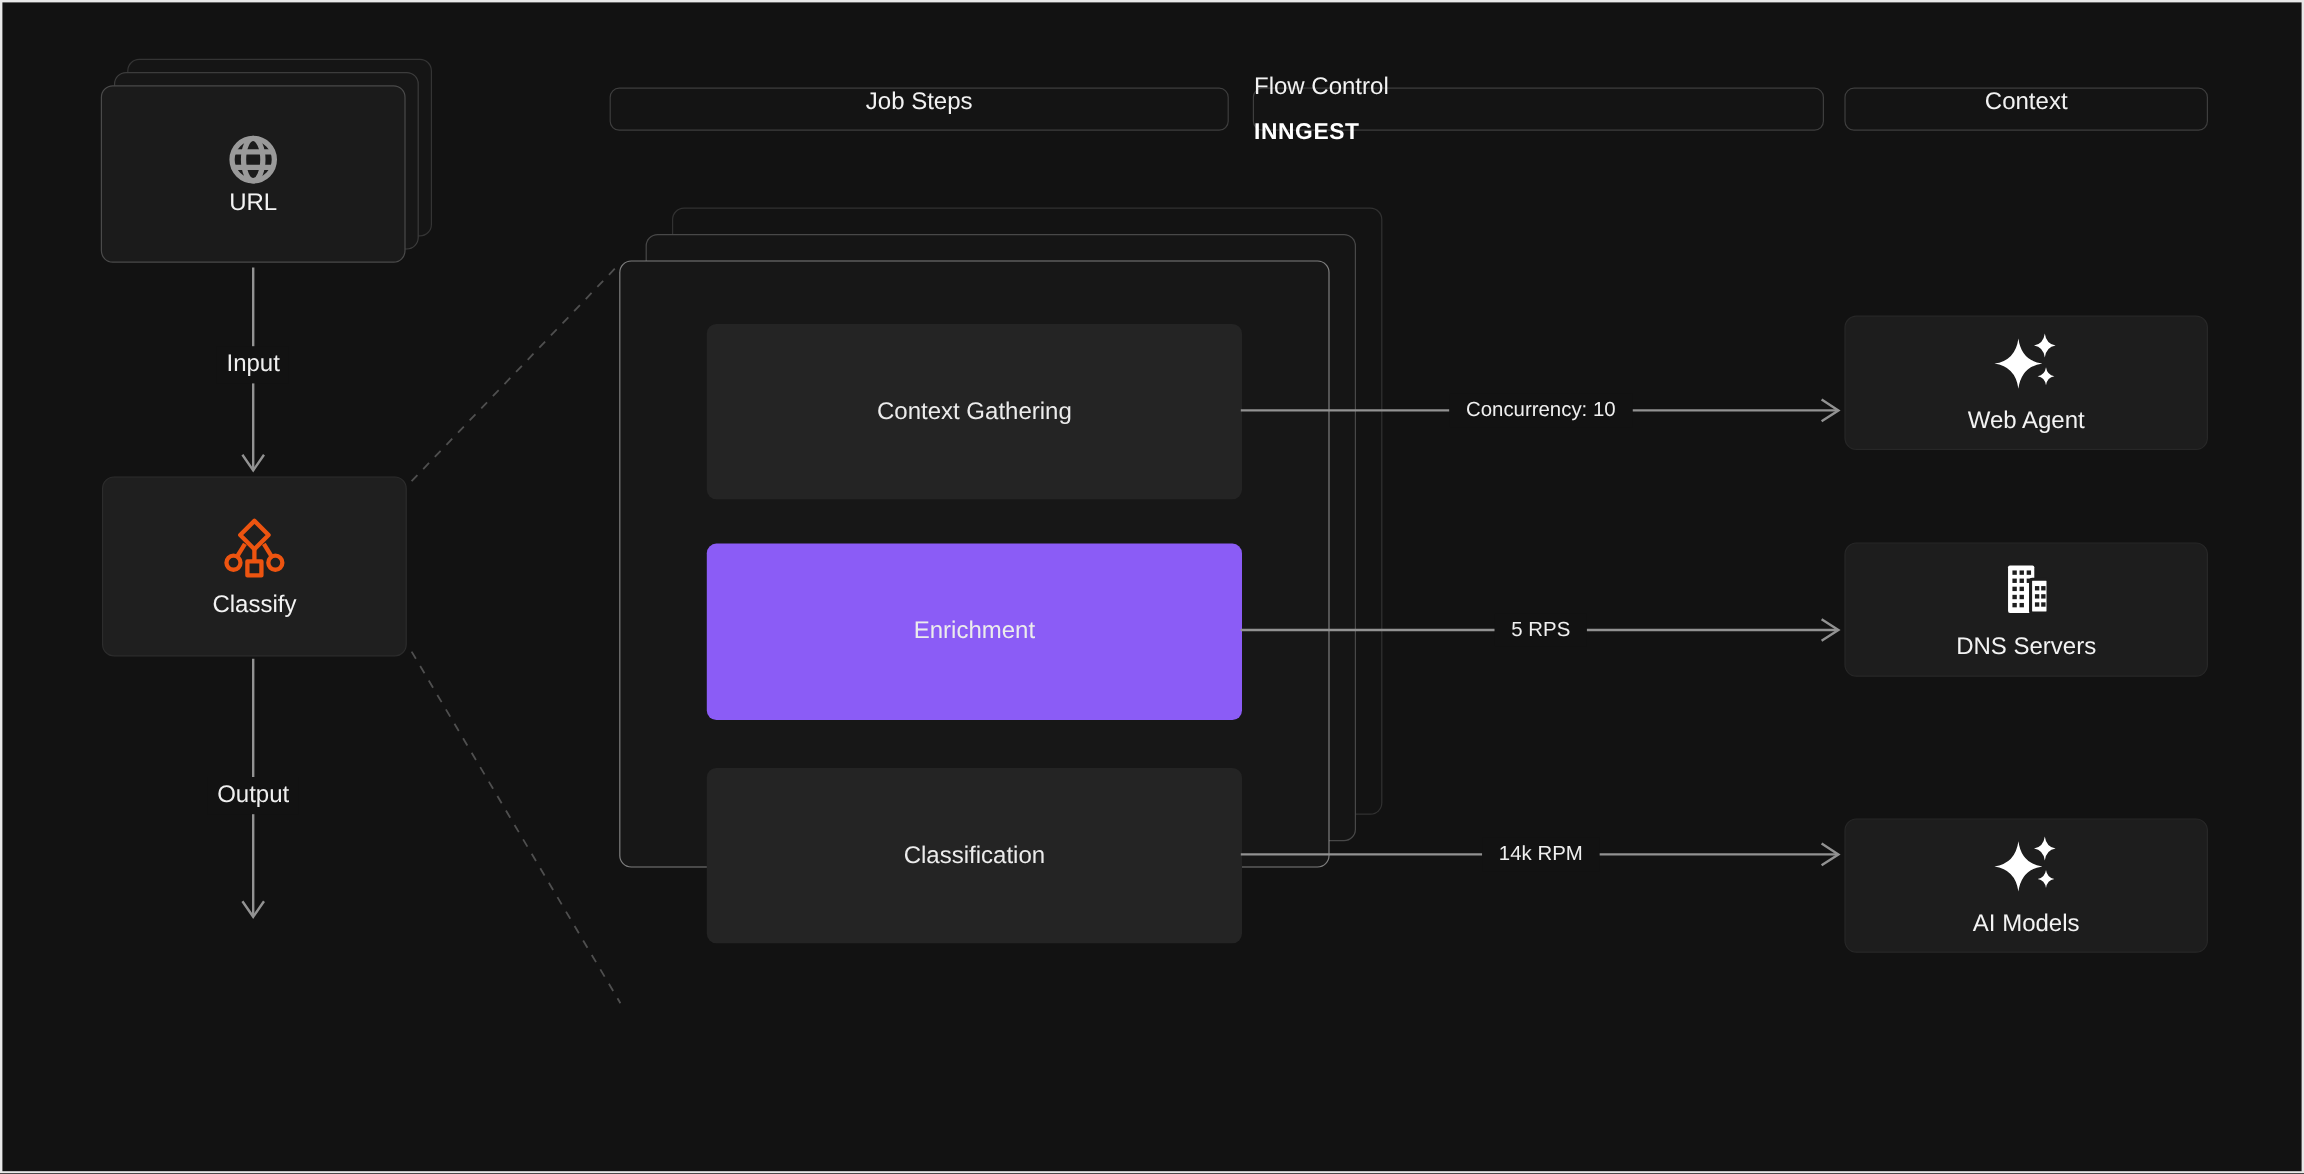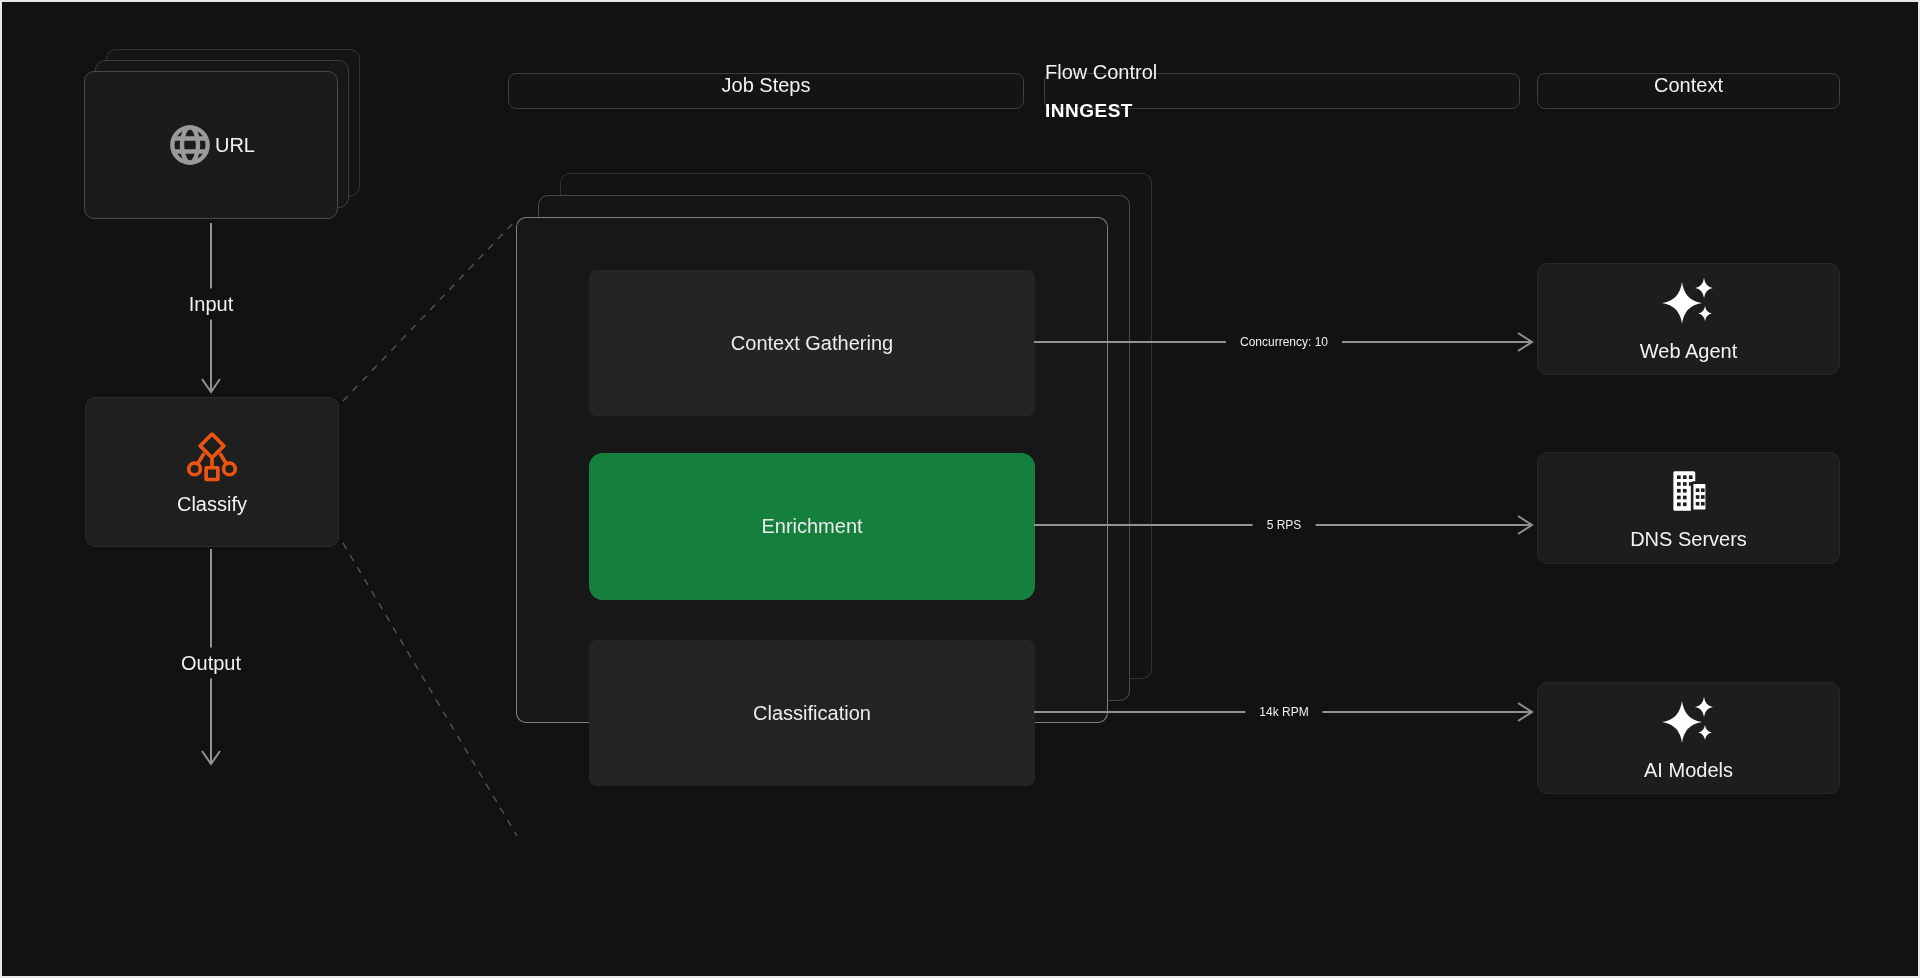--- a/index.html
+++ b/index.html
@@ -25,21 +25,21 @@
   }
   .brand{font-weight:800;font-size:19px;letter-spacing:0.5px;color:#ffffff;}
   
   .card-stack{position:absolute;z-index:2;}
   .stack-layer{position:absolute;inset:0;border-radius:10px;box-sizing:border-box;}
   .s2{transform:translate(22px,-22px);background:#151515;border:1px solid #343434;}
   .s1{transform:translate(11px,-11px);background:#171717;border:1px solid #3c3c3c;}
   .card-front{
     position:absolute;inset:0;border-radius:10px;box-sizing:border-box;
     background:#1b1b1b;border:1px solid #4a4a4a;
-    display:flex;flex-direction:row;align-items:center;justify-content:center;gap:2px;
+    display:flex;flex-direction:column;align-items:center;justify-content:center;gap:2px;
   }
   .card-label{color:#f3f3f3;font-size:20px;font-weight:500;}
   
   .classify{
     position:absolute;box-sizing:border-box;border-radius:10px;z-index:2;
     background:#1f1f1f;border:1px solid #2c2c2c;
     display:flex;flex-direction:column;align-items:center;justify-content:center;gap:10px;
   }
   
   .cont-stack{position:absolute;z-index:2;}
@@ -48,33 +48,33 @@
   .c1{transform:translate(22px,-22px);background:#151515;border:1px solid rgba(255,255,255,0.22);}
   .cont-front{
     position:absolute;inset:0;border-radius:10px;box-sizing:border-box;
     background:#171717;border:1px solid rgba(255,255,255,0.45);
   }
   .step{
     position:absolute;left:72px;width:446px;height:146px;border-radius:8px;
     background:#242424;display:flex;align-items:center;justify-content:center;
     color:#ececec;font-size:20px;font-weight:400;
   }
-  .step.active{background:#15803d;border-radius:14px;}
+  .step.active{background:#8b5cf6;}
   
   .tbox{
     position:absolute;width:303px;height:112px;box-sizing:border-box;border-radius:10px;z-index:2;
     background:#1d1d1d;border:1px solid #272727;
     display:flex;flex-direction:column;align-items:center;justify-content:center;gap:12px;
     color:#f3f3f3;font-size:20px;font-weight:500;
   }
   
   .lbl{
     position:absolute;transform:translate(-50%,-50%);
     background:#121212;color:#efefef;white-space:nowrap;
-    font-size:12px;padding:4px 14px;z-index:6;font-weight:400;
+    font-size:17px;padding:4px 14px;z-index:6;font-weight:400;
   }
   .lbl.small{font-size:20px;padding:4px 8px;}
   
   .overlay{position:absolute;left:0;top:0;z-index:5;pointer-events:none;}
 </style>
 </head>
 <body>
 
 <div class="canvas">
 

